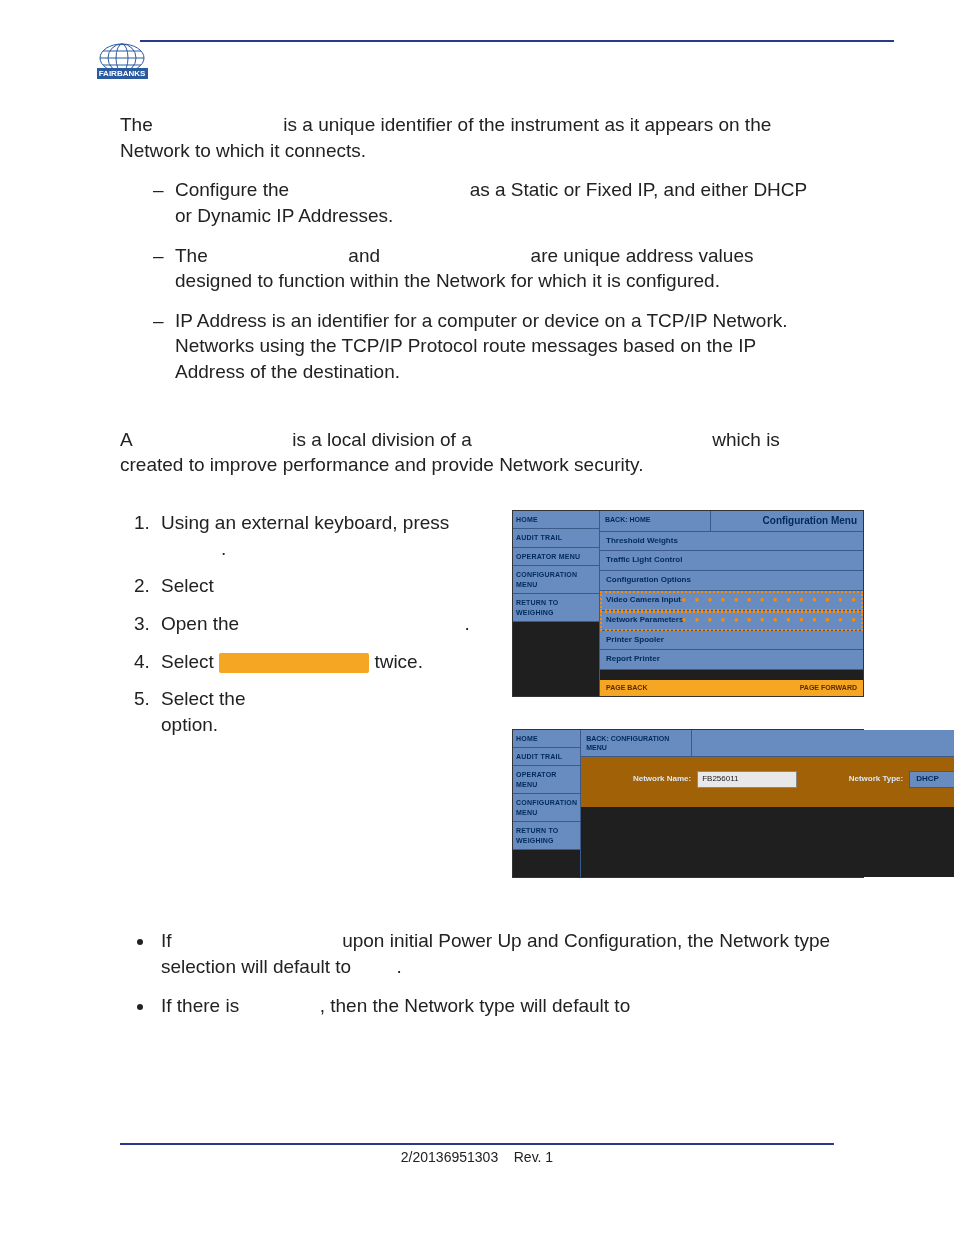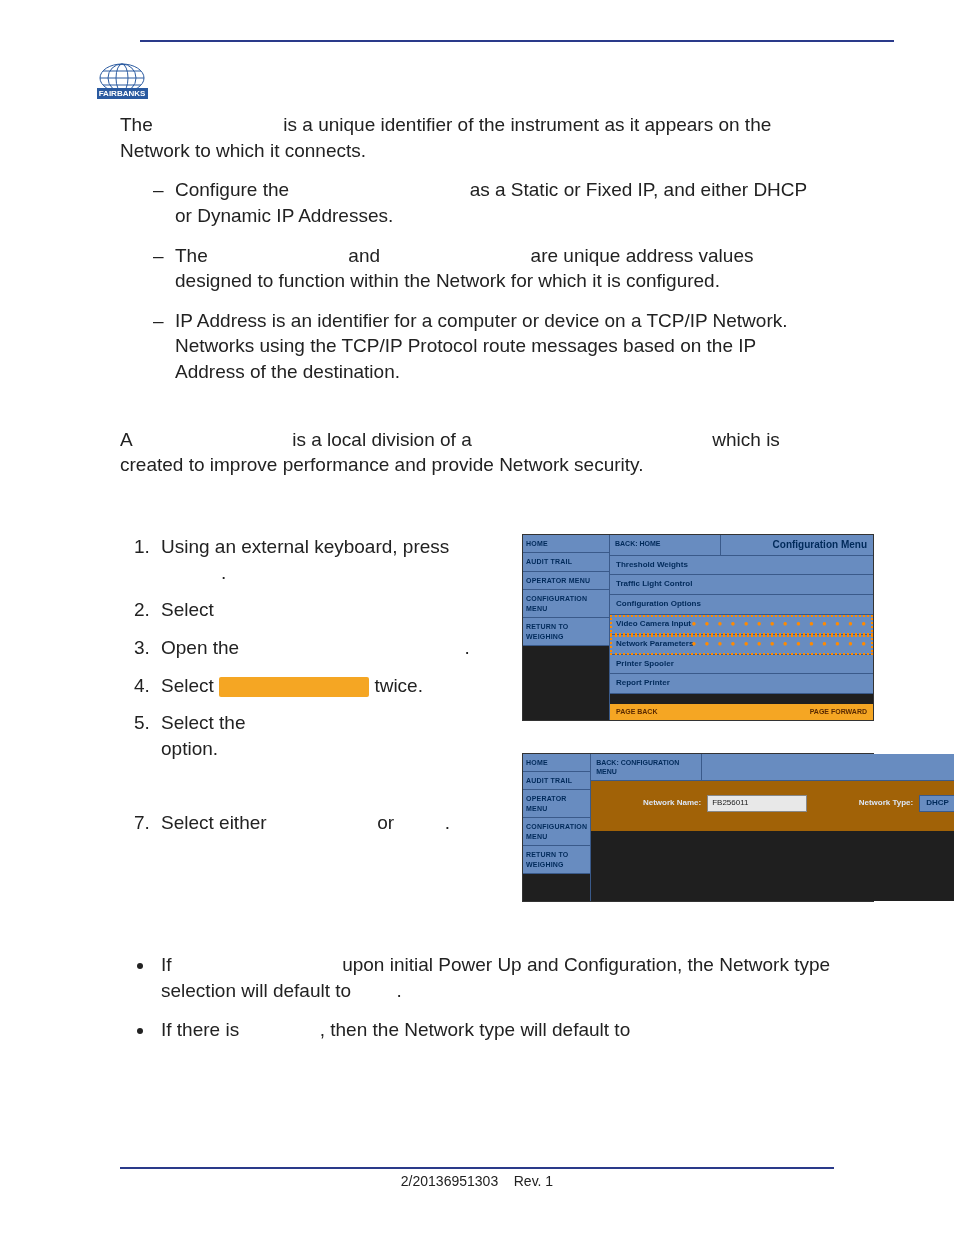--- a/index.html
+++ b/index.html
@@ -16,21 +16,21 @@
     position: relative;
   }
   .header-rule {
     border: none;
     border-top: 2px solid #2a3a8a;
     margin: 0 0 0 80px;
   }
   .logo {
     position: absolute;
     left: 95px;
-    top: 60px;
+    top: 40px;
     width: 55px;
     height: 50px;
   }
   .logo svg { width: 100%; height: 100%; }
   .content {
     padding: 70px 60px 0 60px;
     font-size: 19px;
     line-height: 1.35;
     color: #222;
   }
@@ -43,21 +43,21 @@
   .bullet-list { list-style: disc; padding-left: 35px; margin: 10px 0 0 0; }
   .bullet-list li { margin-bottom: 14px; padding-left: 6px; }
   .orange-btn-inline {
     display: inline-block;
     background: #f5a623;
     width: 150px;
     height: 20px;
     vertical-align: middle;
     border-radius: 2px;
   }
-  .two-col { display: flex; gap: 22px; margin-top: 24px; }
+  .two-col { display: flex; gap: 12px; }
   .left-steps { flex: 0 0 380px; }
   .right-shots { flex: 1; display: flex; flex-direction: column; gap: 32px; }
   
   .shot {
     border: 1px solid #333;
     background: #1f1f1f;
     width: 350px;
     font-family: Arial, sans-serif;
     font-size: 9px;
     color: #fff;
@@ -264,29 +264,20 @@
             <span class="orange-btn-inline"></span>
             <span>twice.</span>
           </li>
           <li>
             <span>Select the</span><br>
             <span>option.</span>
           </li>
         </ol>
         <div style="height:20px"></div>
         <div style="height:16px"></div>
-        <ol class="num-list" start="7">
-          <li>
-            <span>Select either</span>
-            <span style="display:inline-block;width:100px"></span>
-            <span>or</span>
-            <span style="display:inline-block;width:40px"></span>
-            <span>.</span>
-          </li>
-        </ol>
       </div>
 
       <div class="right-shots">
 
         <div class="shot">
           <div class="shot-row">
             <div class="sidebar">
               <div class="side-item">HOME</div>
               <div class="side-item">AUDIT TRAIL</div>
               <div class="side-item">OPERATOR MENU</div>

